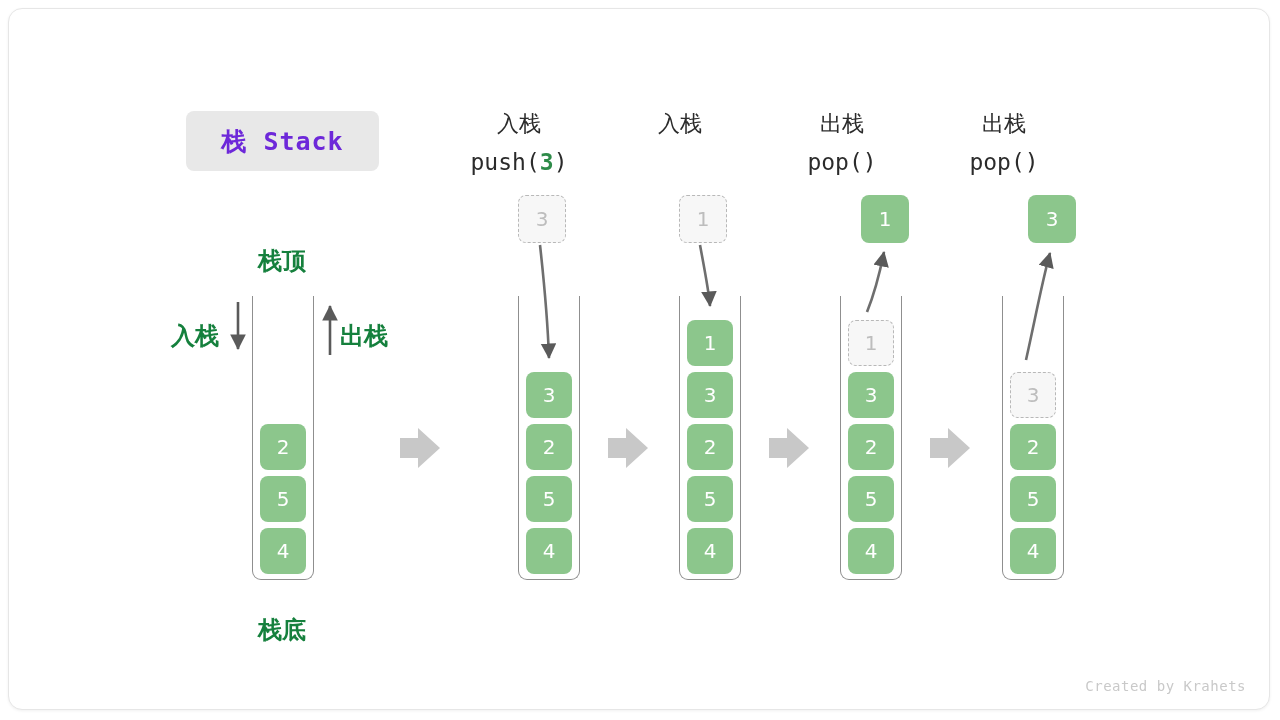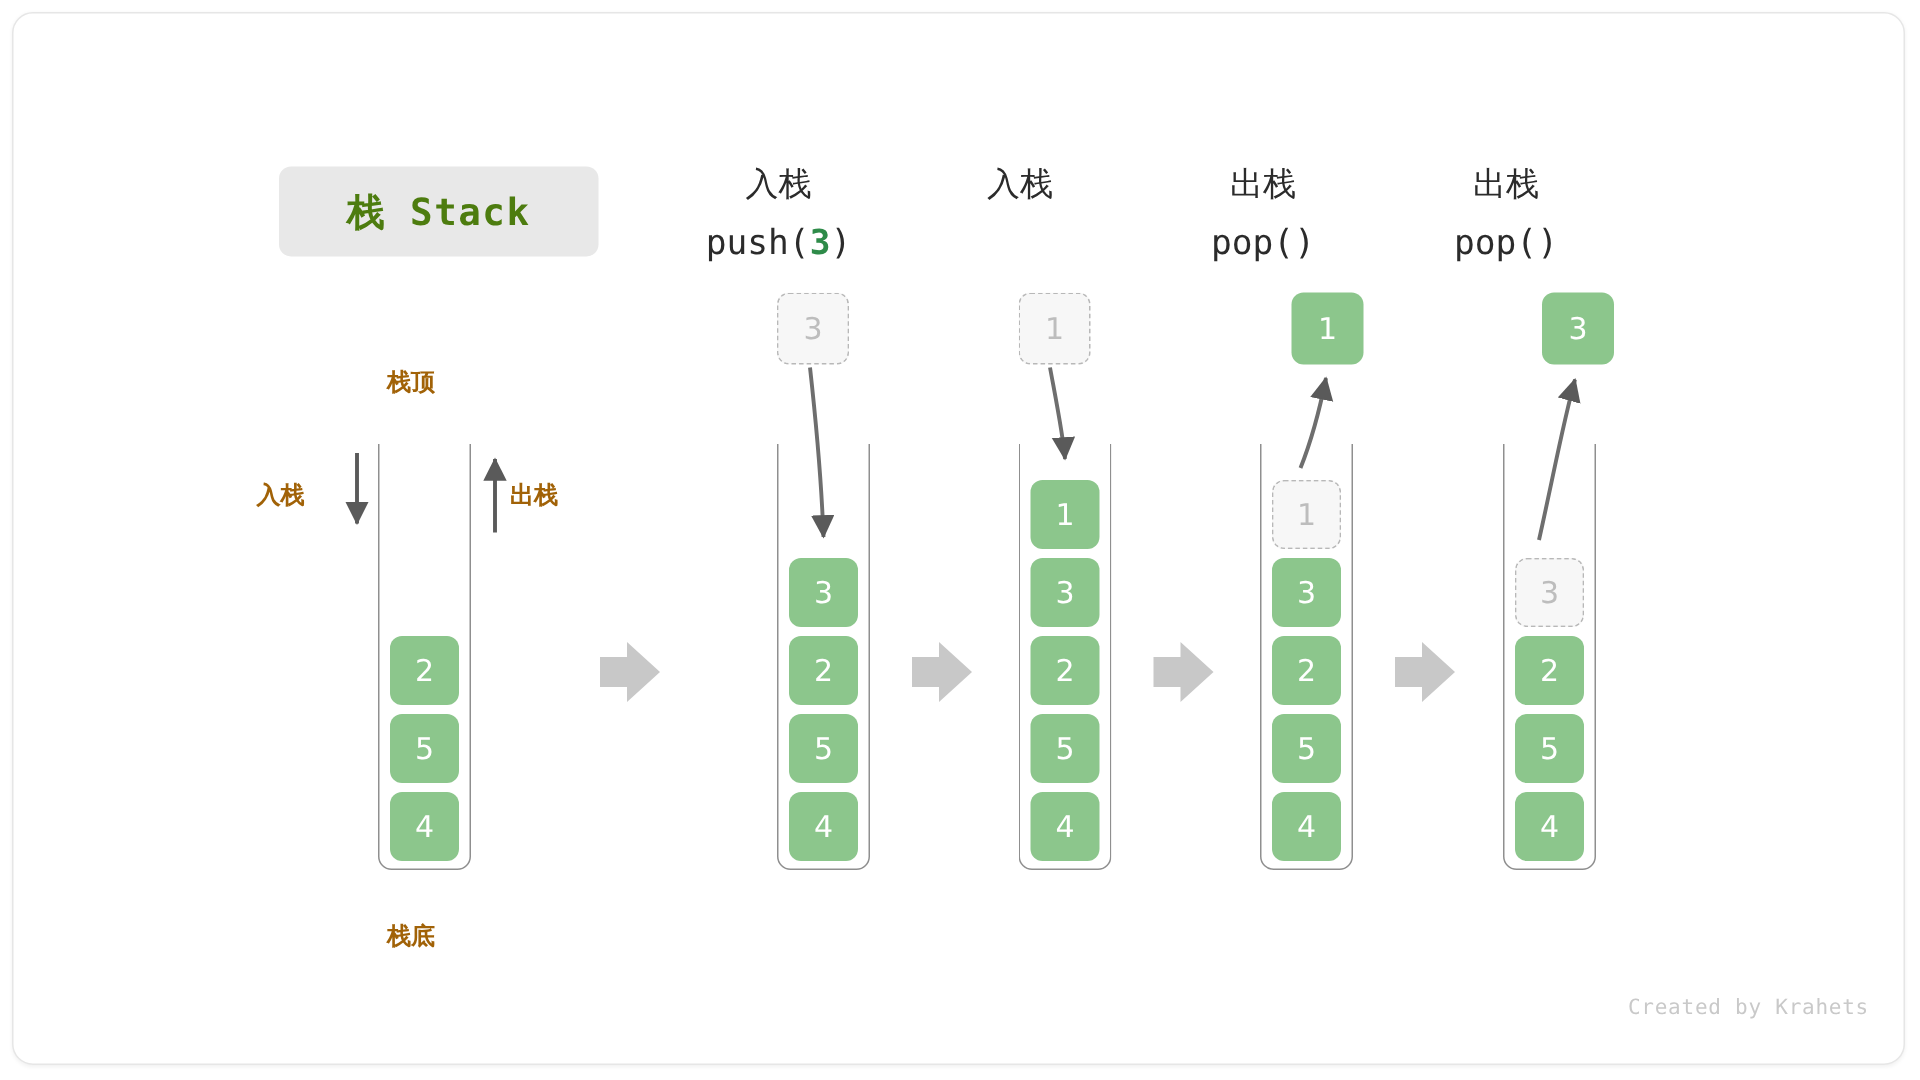--- a/index.html
+++ b/index.html
@@ -28,40 +28,40 @@
     background: #ffffff;
     box-shadow: 0 1px 3px rgba(0,0,0,0.06);
     box-sizing: border-box;
   }
 
   
   .title-chip {
     position: absolute;
     left: 186px;
     top: 111px;
-    width: 213px;
+    width: 193px;
     height: 60px;
     background: #e8e8e8;
     border-radius: 8px;
     display: flex;
     align-items: center;
     justify-content: center;
-    color: #4d7c0f;
+    color: #6d28d9;
     font-size: 25px;
     font-weight: bold;
     letter-spacing: 1px;
     font-family: "DejaVu Sans Mono", "Liberation Mono", monospace;
   }
 
   
   .lbl {
     position: absolute;
-    color: #a16207;
+    color: #15803d;
     font-weight: bold;
-    font-size: 16px;
+    font-size: 24px;
     white-space: nowrap;
     font-family: "DejaVu Sans", "Liberation Sans", sans-serif;
   }
 
   
   .step-caption {
     position: absolute;
     width: 180px;
     text-align: center;
     color: #2b2b2b;
@@ -140,21 +140,21 @@
     left: 0; top: 0;
     width: 1280px;
     height: 720px;
     pointer-events: none;
   }
 
   
   .watermark {
     position: absolute;
     right: 34px;
-    bottom: 40px;
+    bottom: 26px;
     color: #c9c9c9;
     font-size: 14px;
     letter-spacing: 0.5px;
     font-family: "DejaVu Sans Mono", "Liberation Mono", monospace;
   }
 </style>
 </head>
 <body>
 
 <div id="canvas">

